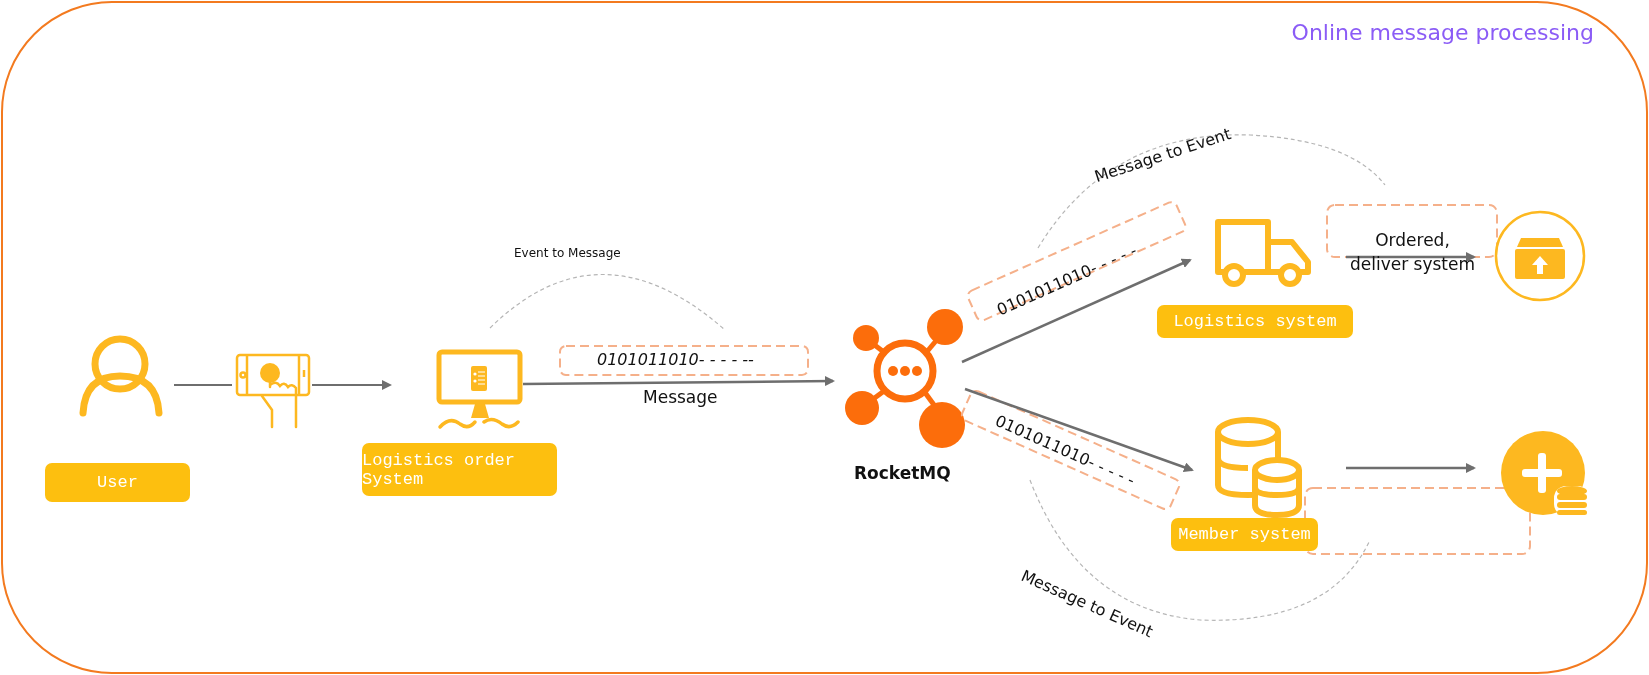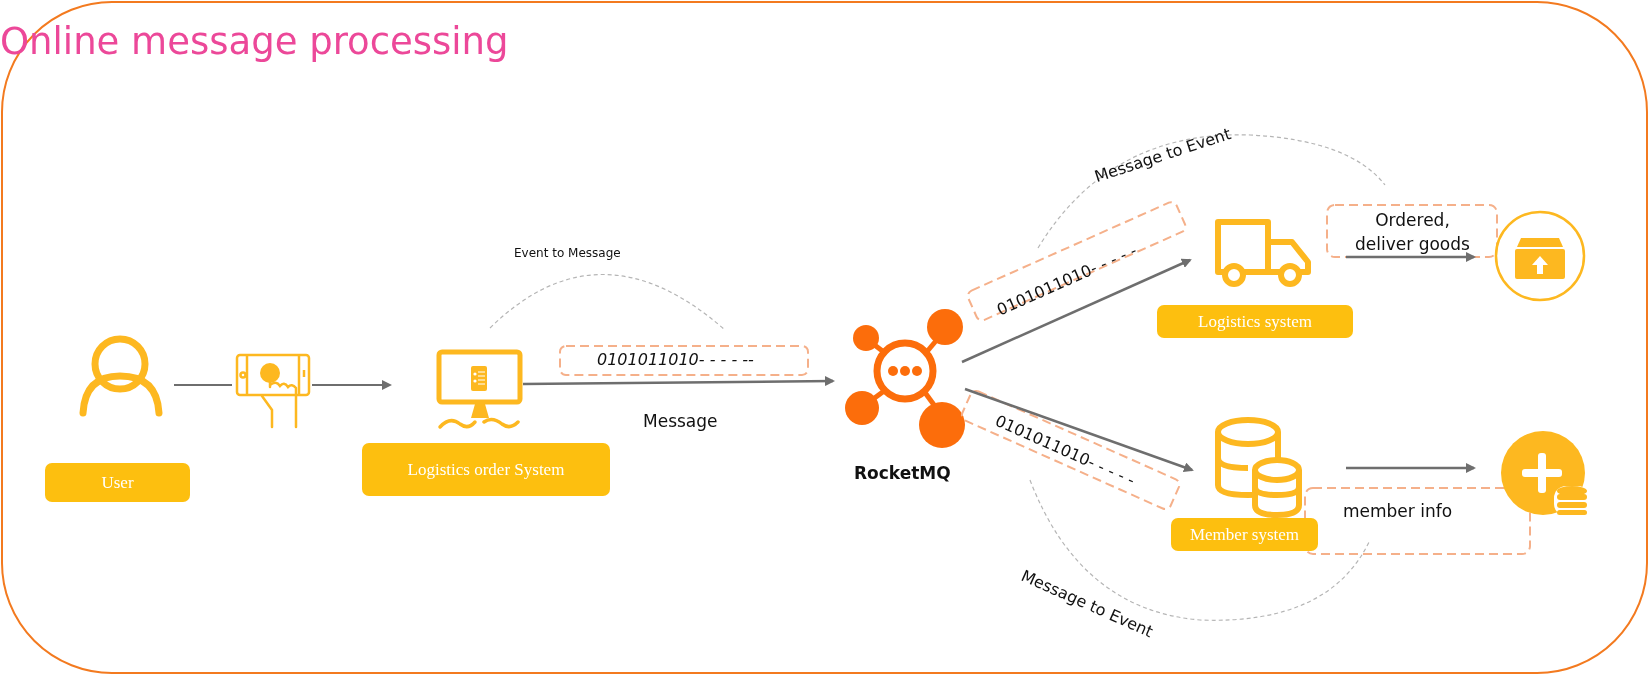--- a/index.html
+++ b/index.html
@@ -1,22 +1,22 @@
 <!DOCTYPE html>
 <html><head>
 <meta charset="utf-8">
 <style>
   html, body { margin:0; padding:0; background:#ffffff; }
   body { width:1649px; height:675px; position:relative; overflow:hidden; font-family:"Liberation Sans", sans-serif; }
   svg { position:absolute; left:0; top:0; }
   .lbl { position:absolute; font-family:"DejaVu Sans", sans-serif; color:#111; white-space:nowrap; }
-  .title { position:absolute; left:0; width:1594px; top:20px; text-align:left; font-family:"DejaVu Sans", sans-serif; font-size:37px; color:#ec4899; }
-  .pill { position:absolute; background:#fdbf0f; color:#fff; border-radius:7px; display:flex; align-items:center; justify-content:center; font-family:Liberation Serif, serif; font-size:17px; }
+  .title { position:absolute; left:0; width:1594px; top:20px; text-align:right; font-family:"DejaVu Sans", sans-serif; font-size:22px; color:#8b5cf6; }
+  .pill { position:absolute; background:#fdbf0f; color:#fff; border-radius:7px; display:flex; align-items:center; justify-content:center; font-family:Liberation Mono, monospace; font-size:17px; }
   .bin { font-size:16px; }
-  .center { text-align:center; }
+  .center { text-align:center;margin-top:20px; }
 </style>
 </head>
 <body>
 
 <svg width="1649" height="675" viewBox="0 0 1649 675">
   <defs>
     <marker id="ah" markerWidth="10" markerHeight="10" refX="8" refY="5" orient="auto" markerUnits="userSpaceOnUse">
       <path d="M0,0 L10,5 L0,10 z" fill="#6e6e6e"></path>
     </marker>
   </defs>
@@ -125,33 +125,32 @@
     <ellipse cx="1572" cy="491" rx="15" ry="5" fill="#fdb820"></ellipse>
     <rect x="1557" y="494" width="30" height="6" rx="3" fill="#fdb820"></rect>
     <rect x="1557" y="502" width="30" height="6" rx="3" fill="#fdb820"></rect>
     <rect x="1557" y="510" width="30" height="5" rx="2.5" fill="#fdb820"></rect>
   </g>
 </svg>
 
 <div class="title">Online message processing</div>
 
 <div class="pill" style="left:45px;top:463px;width:145px;height:39px;">User</div>
-<div class="pill" style="left:362px;top:443px;width:248px;height:53px;">Logistics order System</div>
+<div class="pill" style="left:362px;top:443px;width:195px;height:53px;">Logistics order System</div>
 <div class="lbl" style="left:854px;top:463px;font-size:17px;font-weight:bold;">RocketMQ</div>
 <div class="pill" style="left:1157px;top:305px;width:196px;height:33px;">Logistics system</div>
 <div class="pill" style="left:1171px;top:518px;width:147px;height:33px;">Member system</div>
 
 <div class="lbl bin" style="left:597px;top:350px;font-style:italic;">0101011010- - - - --</div>
-<div class="lbl" style="left:643px;top:387px;font-size:17px;margin-top:24px;">Message</div>
+<div class="lbl" style="left:643px;top:387px;font-size:17px;">Message</div>
 <div class="lbl bin" style="left:994px;top:302px;transform:rotate(-24deg);transform-origin:left top;">0101011010- - - - -</div>
 <div class="lbl bin" style="left:1000px;top:411px;transform:rotate(24deg);transform-origin:left top;">0101011010- - - - -</div>
 
 <div class="lbl center" style="left:1330px;top:208px;width:165px;font-size:17px;line-height:24px;">
   <div>Ordered,</div>
-  <div>deliver goods</div>
+  <div>deliver system</div>
 </div>
 <div class="lbl center" style="left:1310px;top:498px;width:175px;font-size:17px;line-height:27px;">
-  <div>member info</div>
 </div>
 
 <div class="lbl" style="left:514px;top:246px;font-size:12px;">Event to Message</div>
 <div class="lbl" style="left:1092px;top:168px;font-size:16px;transform:rotate(-18deg);transform-origin:left top;">Message to Event</div>
 <div class="lbl" style="left:1026px;top:566px;font-size:16px;transform:rotate(24deg);transform-origin:left top;">Message to Event</div>
 
 </body></html>

